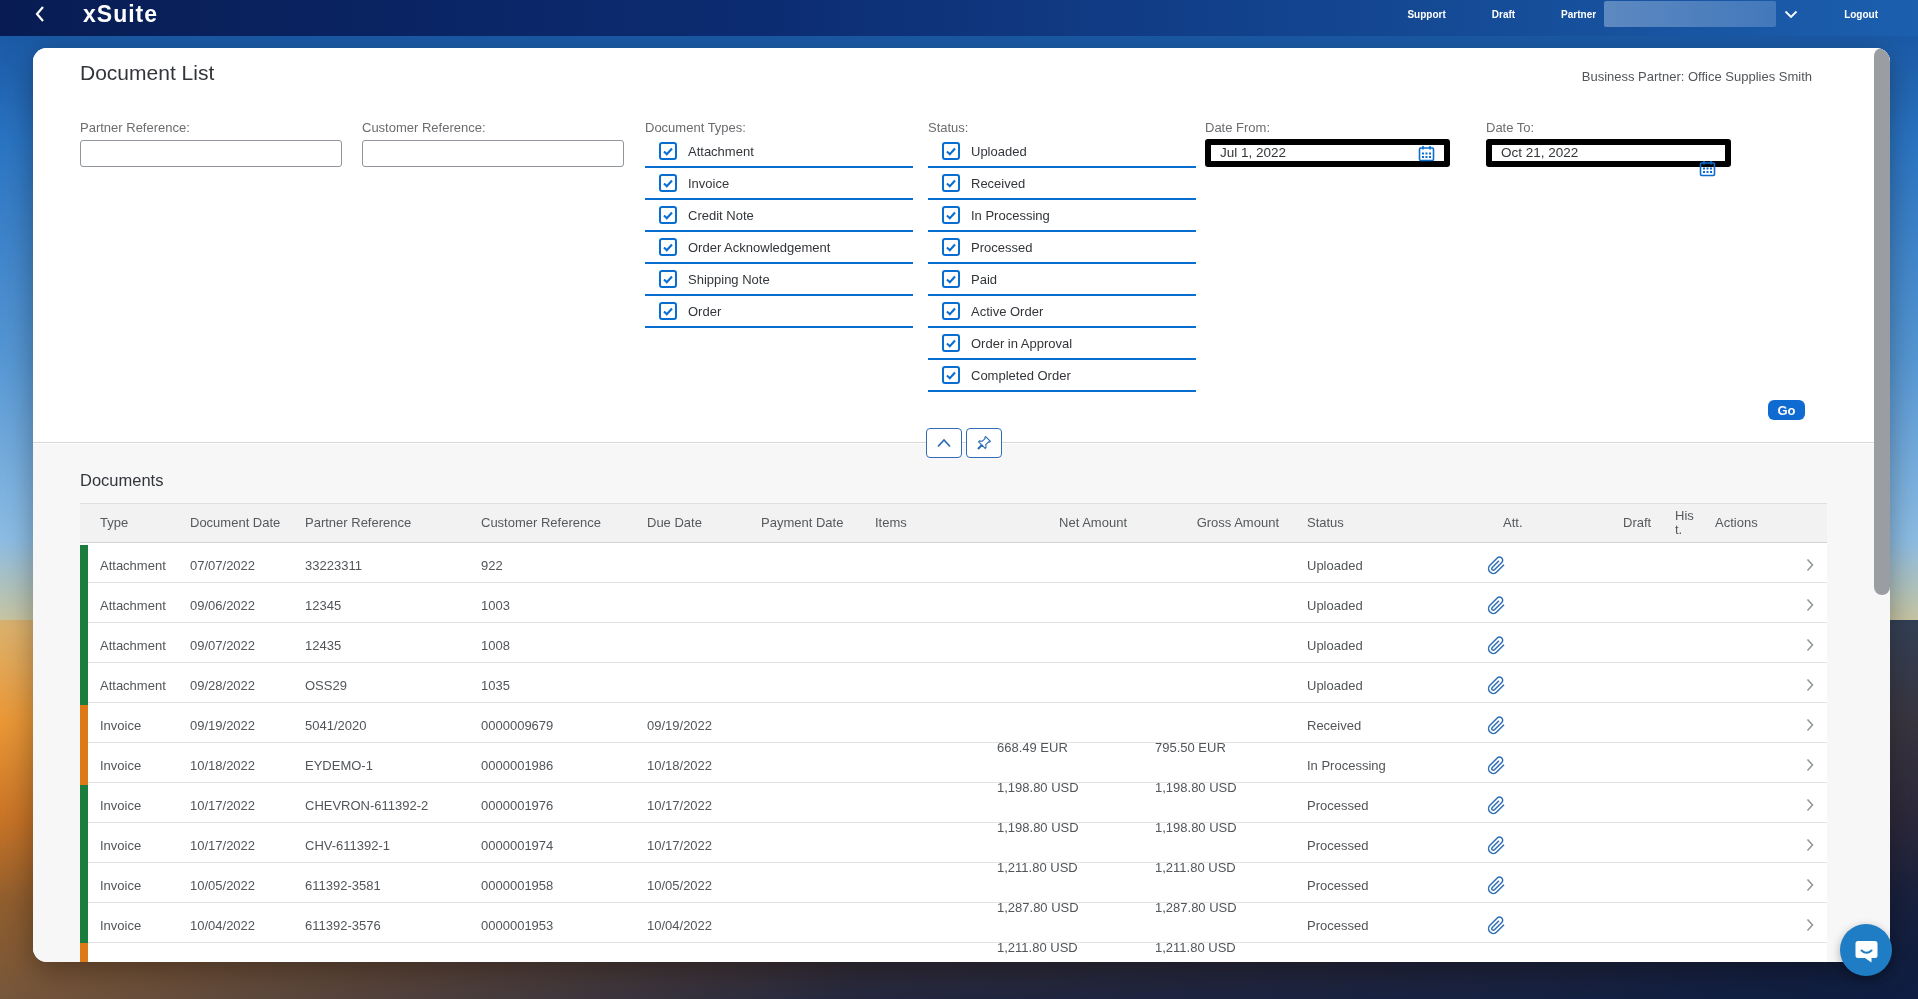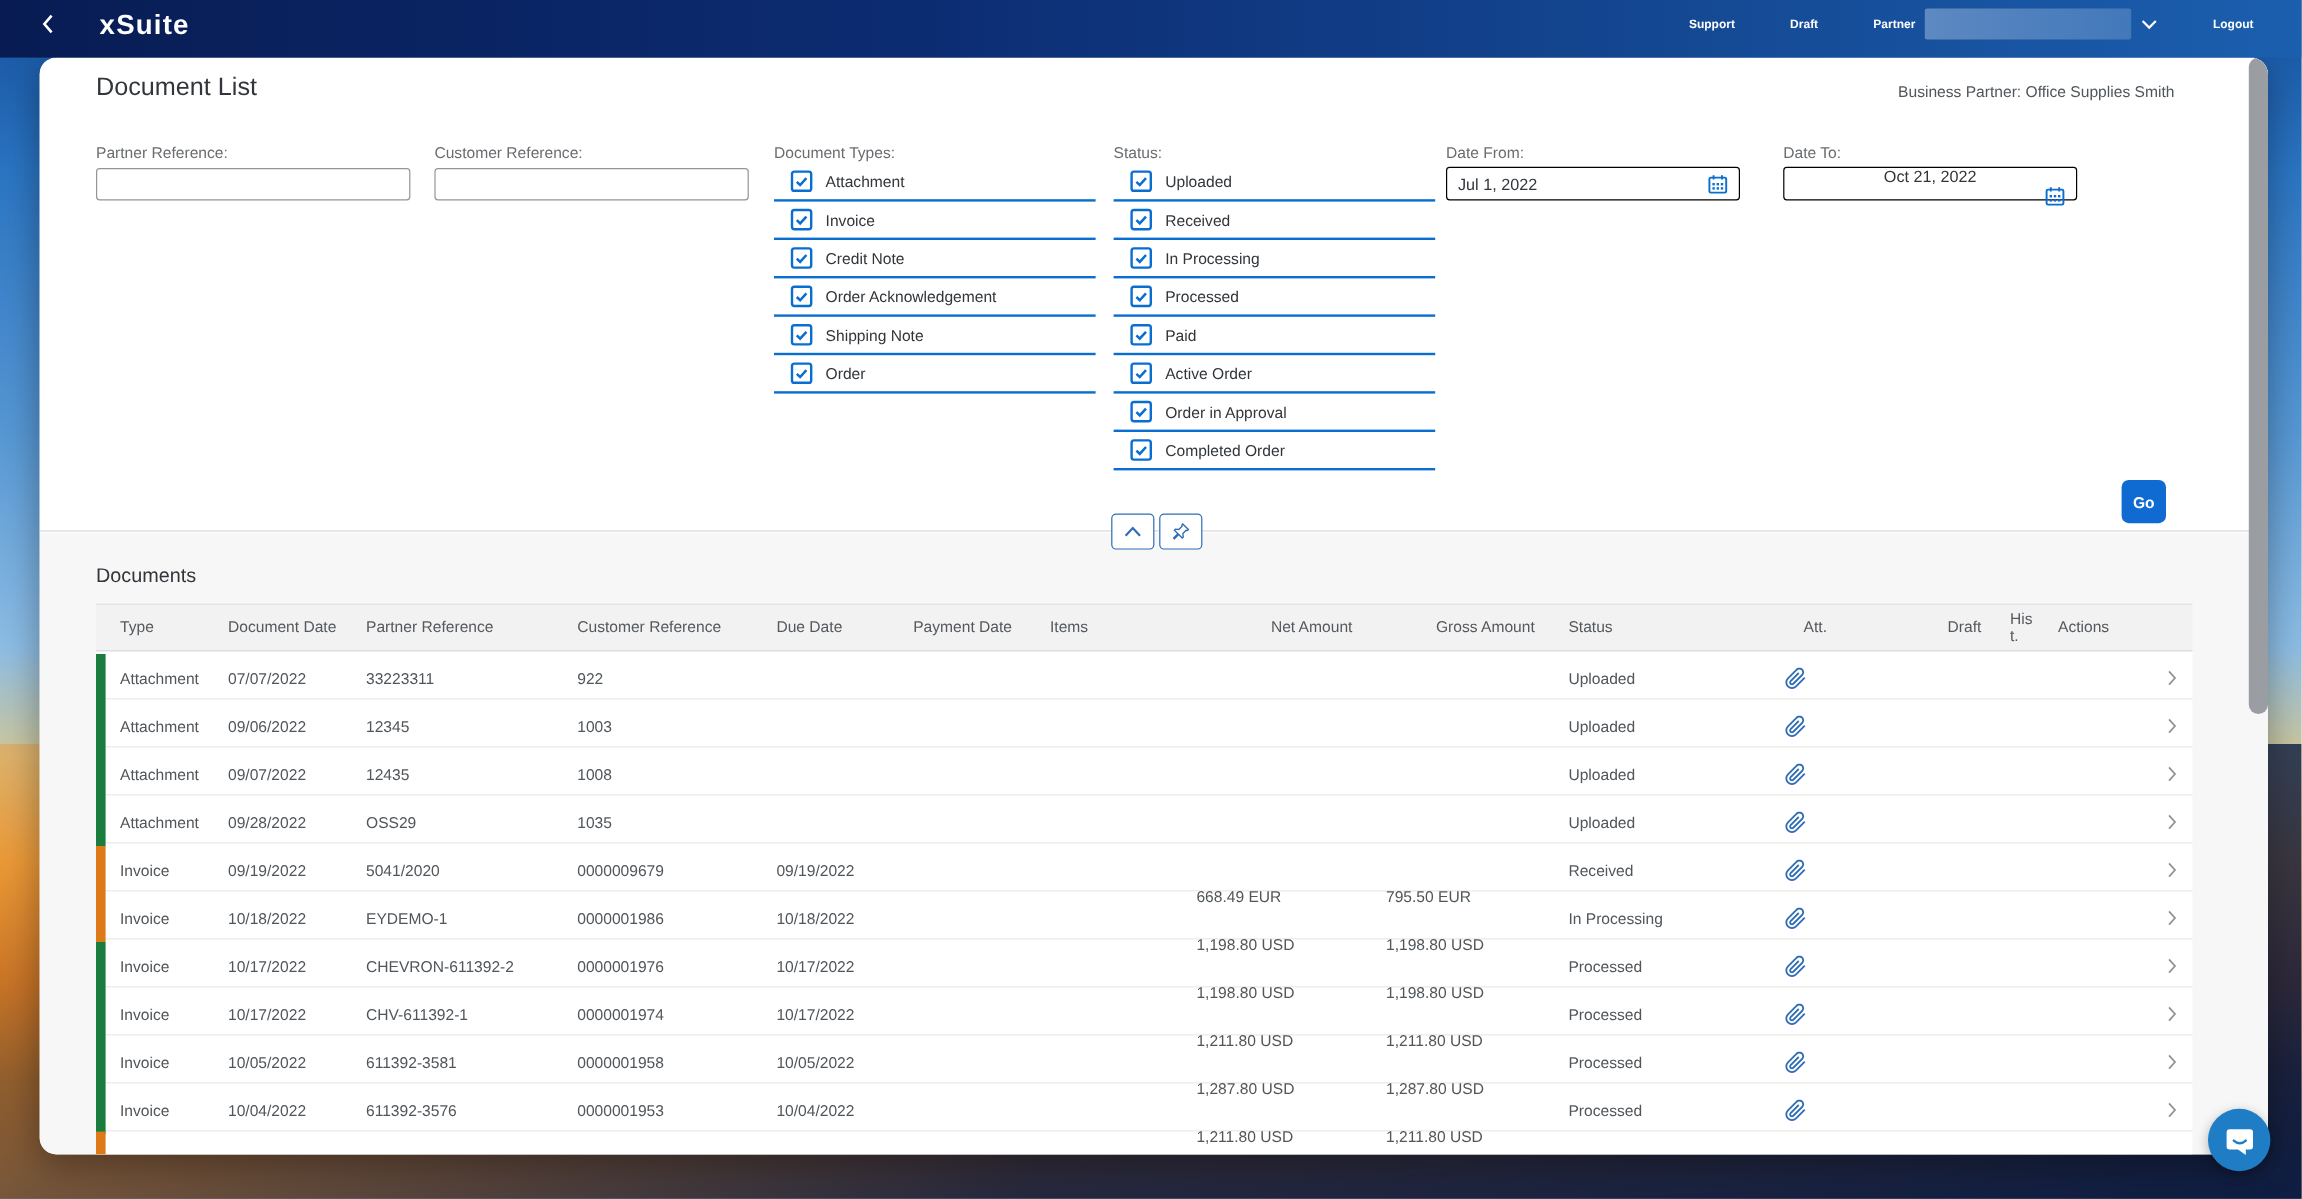--- a/index.html
+++ b/index.html
@@ -9,21 +9,21 @@
     position:relative;
     background:
       linear-gradient(180deg,
         #15509c 0px, #2a74c2 140px, #5697d4 360px, #8dbde4 540px,
         #cfc79a 630px, #e89a3c 720px, #a9581f 820px, #46312c 900px, #142244 999px);
   }
   .bg-shade { position:absolute; left:0; right:0; top:620px; bottom:0;
     background:linear-gradient(90deg, rgba(238,150,48,.45) 0%, rgba(120,70,35,.15) 45%, rgba(12,28,66,.8) 100%); }
 
   
-  .navbar { position:absolute; top:0; left:0; right:0; height:48px; z-index:3;
+  .navbar { position:absolute; top:0; left:0; right:0; height:36px; z-index:3;
     background:linear-gradient(90deg,#081c53 0%, #0c2c72 40%, #1b5fae 100%);
     display:flex; align-items:center; padding:0 40px 8px 27px; color:#fff; }
   .nav-back { width:26px; height:26px; display:flex; align-items:center; justify-content:center; cursor:pointer; }
   .nav-logo { margin-left:30px; font-size:23px; font-weight:600; letter-spacing:1px; }
   .nav-right { margin-left:auto; display:flex; align-items:center; gap:46px; font-size:10px; font-weight:600; }
   .nav-item { cursor:pointer; white-space:nowrap; }
   .partner-group { display:flex; align-items:center; gap:8px; cursor:pointer; }
   .partner-redacted { width:172px; height:26px; border-radius:2px;
     background:linear-gradient(90deg, rgba(200,220,245,.40), rgba(160,195,235,.30)); }
 
@@ -34,32 +34,32 @@
 
   .filter-panel { position:absolute; top:0; left:0; right:0; height:395px; background:#fff;
     border-bottom:1px solid #d7d7d7; }
   .page-title { position:absolute; left:47px; top:13px; font-size:21px; color:#32363a; }
   .bp-text { position:absolute; right:78px; top:21px; font-size:13px; color:#51565a; }
 
   .f-label { position:absolute; top:72px; font-size:13px; color:#6a6d70; }
   .f-input { position:absolute; top:92px; height:27px; width:262px; background:#fff;
     border:1px solid #90969c; border-radius:3px; font-size:13px; color:#32363a; padding:0 8px; }
   .date-input { position:absolute; top:91px; width:245px; height:28px; background:#fff;
-    border:1px solid #000000; border-radius:3px; display:flex; align-items:center;
+    border:6px solid #000000; border-radius:3px; display:flex; align-items:flex-start;
     padding:0 9px; font-size:13.5px; color:#32363a; cursor:pointer; }
   .date-input .cal { margin-left:auto; display:flex; }
 
   .cb-list { position:absolute; top:88px; width:268px; }
   .cb-row { height:32px; display:flex; align-items:center; gap:11px;
     border-bottom:2px solid #0a6ed1; padding-left:14px; cursor:pointer; }
   .cb { width:18px; height:18px; border:2px solid #0a6ed1; border-radius:3px; background:#fff;
     display:flex; align-items:center; justify-content:center; flex:0 0 auto; }
   .cb-label { font-size:13px; color:#32363a; }
 
-  .go-btn { position:absolute; left:1735px; top:352px; width:37px; height:36px;
+  .go-btn { position:absolute; left:1735px; top:352px; width:37px; height:20px;
     background:#0f6ad1; border:none; border-radius:6px; color:#fff; font-weight:700;
     font-size:13px; cursor:pointer; font-family:"Liberation Sans",sans-serif; }
 
   .panel-toggles { position:absolute; top:380px; left:893px; display:flex; gap:4px; z-index:4; }
   .tog-btn { width:36px; height:30px; background:#fff; border:1px solid #2e6db4; border-radius:4px;
     display:flex; align-items:center; justify-content:center; cursor:pointer; }
 
   
   .docs-panel { position:absolute; top:396px; bottom:0; left:0; right:0;
     background:#f7f7f8; overflow:hidden; }

